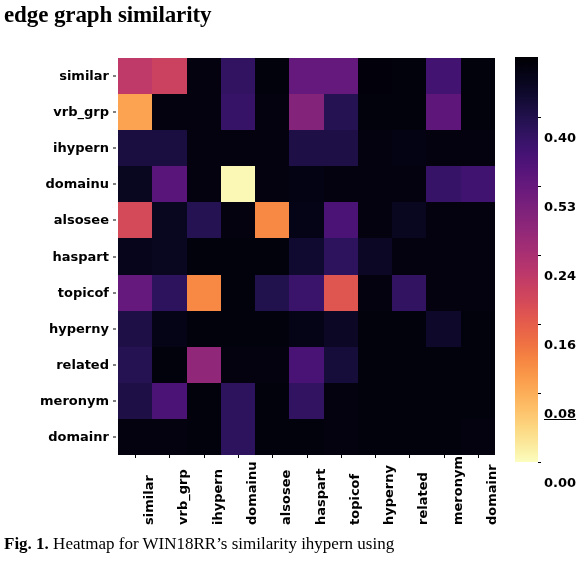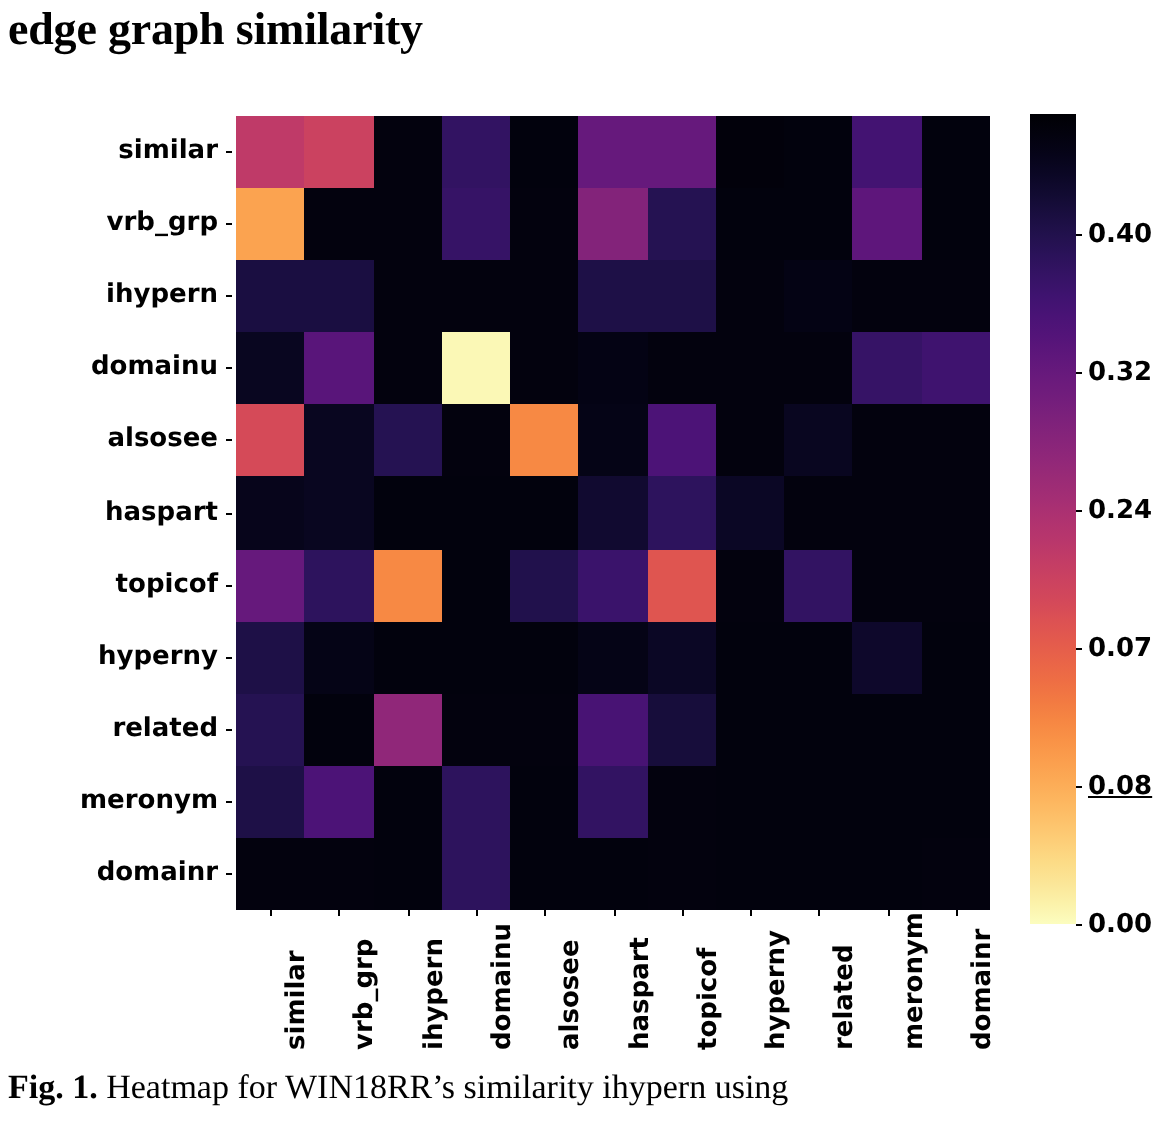--- a/index.html
+++ b/index.html
@@ -137,20 +137,21 @@
   }
   .cb-label {
     position: absolute;
     left: 29px;
     font-family: "DejaVu Sans", sans-serif;
     font-weight: bold;
     font-size: 13px;
     color: #000000;
     transform: translateY(-7px);
     white-space: nowrap;
+    margin-top: 20px;
   }
 
   
   #caption {
     position: absolute;
     left: 4px;
     top: 534px;
     width: 578px;
     font-family: "Liberation Serif", serif;
     font-size: 17px;
@@ -340,25 +341,25 @@
       <div class="xtick" style="left: 359.864px;"></div>
     </div>
 
   <div id="colorbar-wrap">
     <div id="colorbar" style="background: linear-gradient(to top, rgb(252, 253, 191) 0%, rgb(251, 242, 170) 2.5%, rgb(251, 230, 152) 5%, rgb(252, 220, 135) 7.5%, rgb(253, 207, 121) 10%, rgb(253, 195, 108) 12.5%, rgb(253, 183, 96) 15%, rgb(252, 171, 86) 17.5%, rgb(251, 159, 78) 20%, rgb(249, 147, 71) 22.5%, rgb(246, 135, 67) 25%, rgb(242, 122, 66) 27.5%, rgb(238, 110, 68) 30%, rgb(233, 100, 72) 32.5%, rgb(227, 90, 77) 35%, rgb(220, 81, 83) 37.5%, rgb(211, 72, 90) 40%, rgb(203, 66, 96) 42.5%, rgb(194, 60, 102) 45%, rgb(184, 54, 108) 47.5%, rgb(175, 50, 112) 50%, rgb(164, 46, 116) 52.5%, rgb(154, 43, 118) 55%, rgb(144, 39, 121) 57.5%, rgb(134, 36, 122) 60%, rgb(124, 33, 123) 62.5%, rgb(114, 29, 124) 65%, rgb(105, 26, 124) 67.5%, rgb(95, 23, 123) 70%, rgb(84, 20, 121) 72.5%, rgb(74, 19, 118) 75%, rgb(63, 19, 112) 77.5%, rgb(53, 19, 101) 80%, rgb(43, 18, 90) 82.5%, rgb(34, 17, 77) 85%, rgb(26, 14, 64) 87.5%, rgb(18, 11, 50) 90%, rgb(11, 7, 37) 92.5%, rgb(6, 4, 25) 95%, rgb(3, 2, 14) 97.5%, rgb(0, 0, 4) 100%);"></div>
   <div class="cb-tick" style="top: 405px;"></div>
       <div class="cb-label" style="top: 405px;">0.00</div>
       <div class="cb-tick" style="top: 336.064px;"></div>
       <div class="cb-label" style="top: 336.064px; text-decoration: underline;">0.08</div>
       <div class="cb-tick" style="top: 267.128px;"></div>
-      <div class="cb-label" style="top: 267.128px;">0.07</div>
+      <div class="cb-label" style="top: 267.128px;">0.16</div>
       <div class="cb-tick" style="top: 198.191px;"></div>
       <div class="cb-label" style="top: 198.191px;">0.24</div>
       <div class="cb-tick" style="top: 129.255px;"></div>
-      <div class="cb-label" style="top: 129.255px;">0.32</div>
+      <div class="cb-label" style="top: 129.255px;">0.53</div>
       <div class="cb-tick" style="top: 60.3191px;"></div>
       <div class="cb-label" style="top: 60.3191px;">0.40</div>
     </div>
 
 </div>
 
 <div id="caption">
   <b>Fig. 1.</b><span> Heatmap for WIN18RR’s similarity ihypern using</span>
 </div>
 

